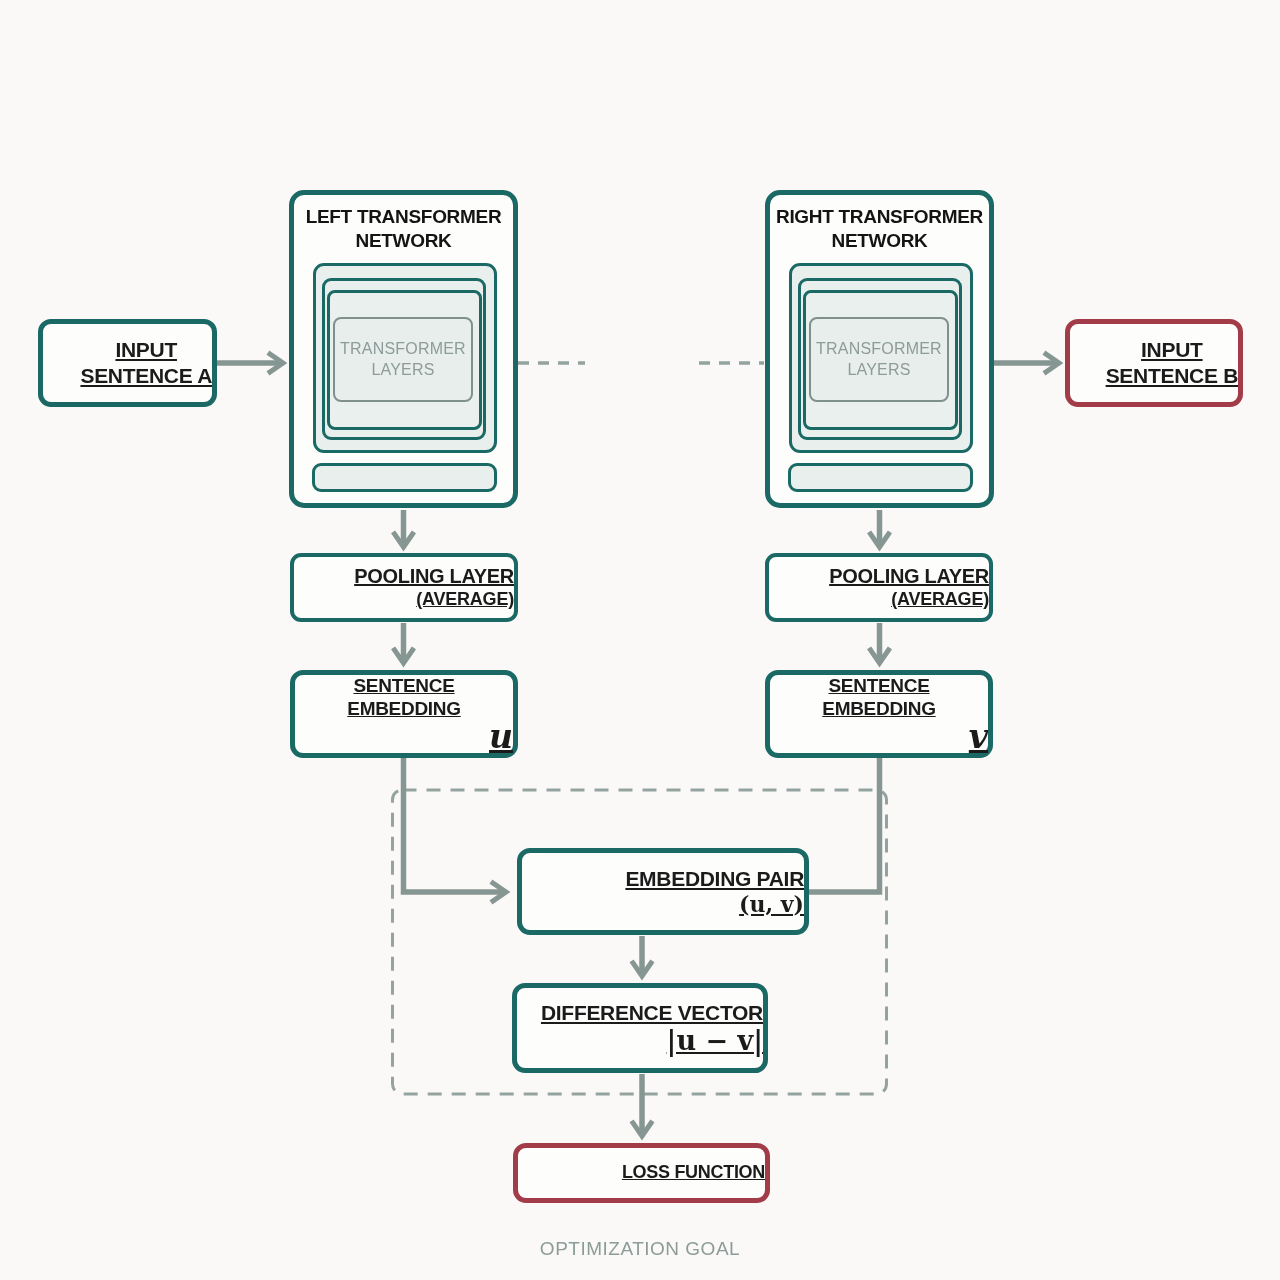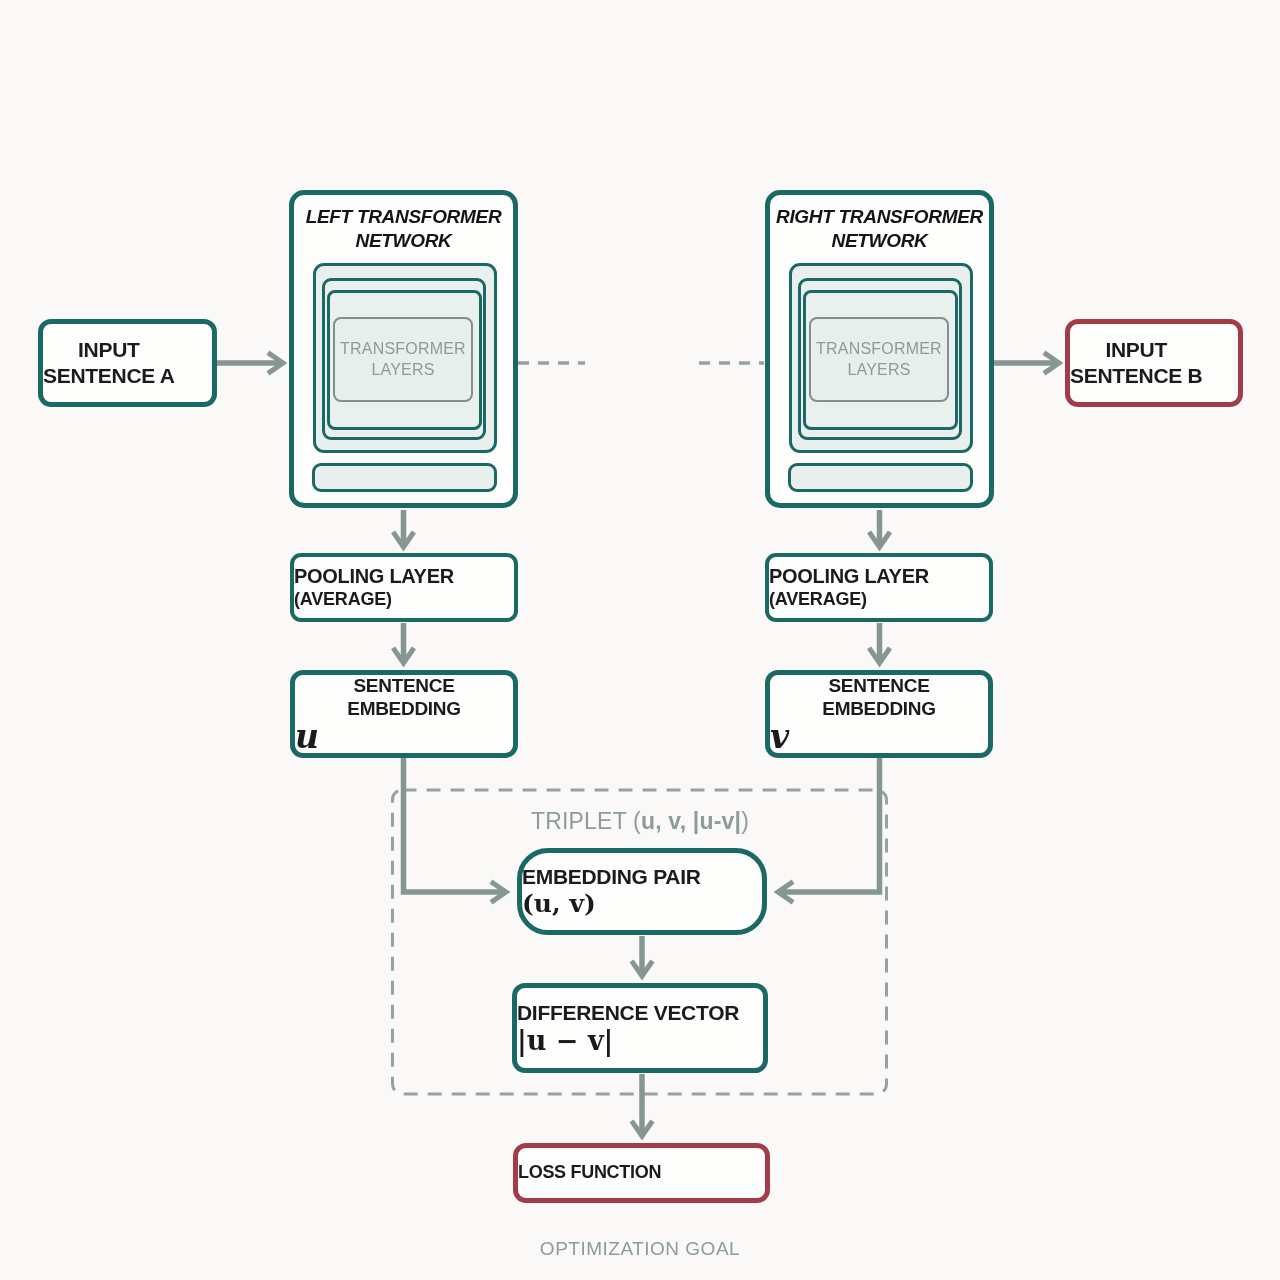--- a/index.html
+++ b/index.html
@@ -13,33 +13,33 @@
     font-family:"Liberation Sans","DejaVu Sans",sans-serif;
     overflow:hidden;
   }
   .svg-layer{position:absolute;left:0;top:0;width:1280px;height:1280px;z-index:1;pointer-events:none;}
   .arrow{stroke:var(--arrow);stroke-width:5.5;fill:none;}
   .arrowhead{stroke:var(--arrow);stroke-width:5;fill:none;stroke-linecap:square;}
   .dashline{stroke:var(--dash);stroke-width:3.5;stroke-dasharray:11 9;fill:none;}
   .dashbox{stroke:var(--dash);stroke-width:3;stroke-dasharray:14 10;fill:none;}
 
   .box{position:absolute;z-index:2;box-sizing:border-box;background:#fdfdfc;
-       display:flex;flex-direction:column;align-items:flex-start;justify-content:center;
-       text-align:center;color:var(--label-text);}
+       display:flex;flex-direction:column;align-items:flex-end;justify-content:center;
+       text-align:center;color:var(--label-text);text-decoration:underline;}
   .teal-border{border:5px solid var(--teal);border-radius:13px;}
   .red-border{border:5px solid var(--red);border-radius:13px;}
 
   .lbl{font-weight:700;font-size:21px;line-height:1.22;letter-spacing:-0.3px;}
   .lbl-sm{font-weight:700;font-size:18px;line-height:1.25;letter-spacing:-0.2px;}
 
   
   .tnet{position:absolute;z-index:2;box-sizing:border-box;width:229px;height:318px;
         background:#fdfdfc;border:5px solid var(--teal);border-radius:15px;}
   .tnet-title{position:absolute;left:0;right:0;top:10px;text-align:center;
-              font-weight:700;font-size:19px;line-height:1.25;letter-spacing:-0.3px;color:#141414;font-style:italic;}
+              font-weight:700;font-size:19px;line-height:1.25;letter-spacing:-0.3px;color:#141414;}
   .stack{position:absolute;left:19px;top:68px;width:184px;height:190px;box-sizing:border-box;
          background:var(--light-fill);border:3px solid var(--teal);border-radius:11px;}
   .stack-m1{position:absolute;left:6px;top:12px;width:164px;height:162px;box-sizing:border-box;
             background:var(--light-fill);border:3px solid var(--teal);border-radius:9px;}
   .stack-m2{position:absolute;left:2px;top:9px;width:155px;height:140px;box-sizing:border-box;
             background:#eaf0ee;border:3px solid var(--teal);border-radius:8px;}
   .core{position:absolute;left:3px;top:24px;width:140px;height:85px;box-sizing:border-box;
         background:#e7eeeb;border:2px solid #7f908d;border-radius:8px;
         display:flex;align-items:center;justify-content:center;text-align:center;
         color:var(--gray-text);font-size:16px;line-height:1.3;letter-spacing:0.2px;}
@@ -138,27 +138,24 @@
 
   <div class="box teal-border" style="left:290px;top:670px;width:228px;height:88px;">
     <div class="lbl" style="font-size:19px;">SENTENCE EMBEDDING</div>
     <div class="sym-italic" style="font-size:33px;line-height:1.05;">u</div>
   </div>
   <div class="box teal-border" style="left:765px;top:670px;width:228px;height:88px;">
     <div class="lbl" style="font-size:19px;">SENTENCE EMBEDDING</div>
     <div class="sym-italic" style="font-size:33px;line-height:1.05;">v</div>
   </div>
 
-  <div class="gray-note triplet-label" style="left:440px;top:808px;width:400px;">
-    <span>TRIPLET (</span><b>u, v, |u-v|</b><span>)</span>
-  </div>
 
-  <div class="box teal-border" style="left:517px;top:848px;width:250px;height:87px;border-radius:31px;">
+  <div class="box teal-border" style="left:517px;top:848px;width:292px;height:87px;">
     <div class="lbl">EMBEDDING PAIR</div>
-    <div class="sym-serif" style="font-size:25px;line-height:1.15;">(u, v)</div>
+    <div class="sym-serif" style="font-size:22px;line-height:1.15;">(u, v)</div>
   </div>
 
   <div class="box teal-border" style="left:512px;top:983px;width:256px;height:90px;">
     <div class="lbl">DIFFERENCE VECTOR</div>
     <div class="sym-serif" style="font-size:27px;line-height:1.15;">|u − v|</div>
   </div>
 
   <div class="box red-border" style="left:513px;top:1143px;width:257px;height:60px;">
     <div class="lbl" style="font-size:18px;">LOSS FUNCTION</div>
   </div>

